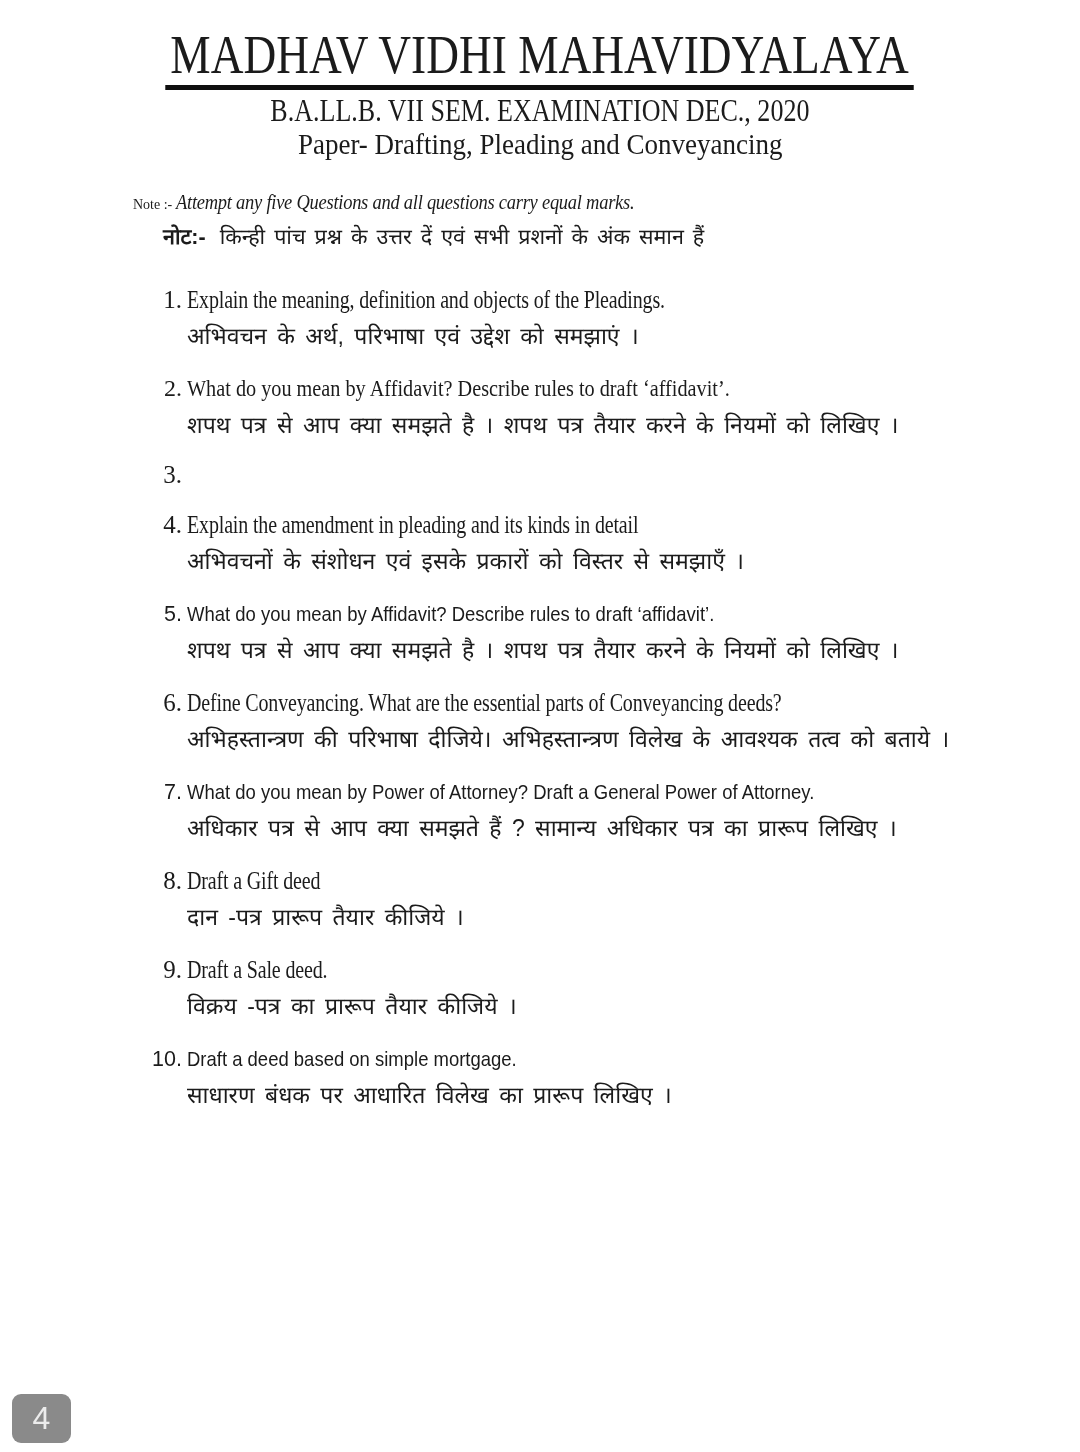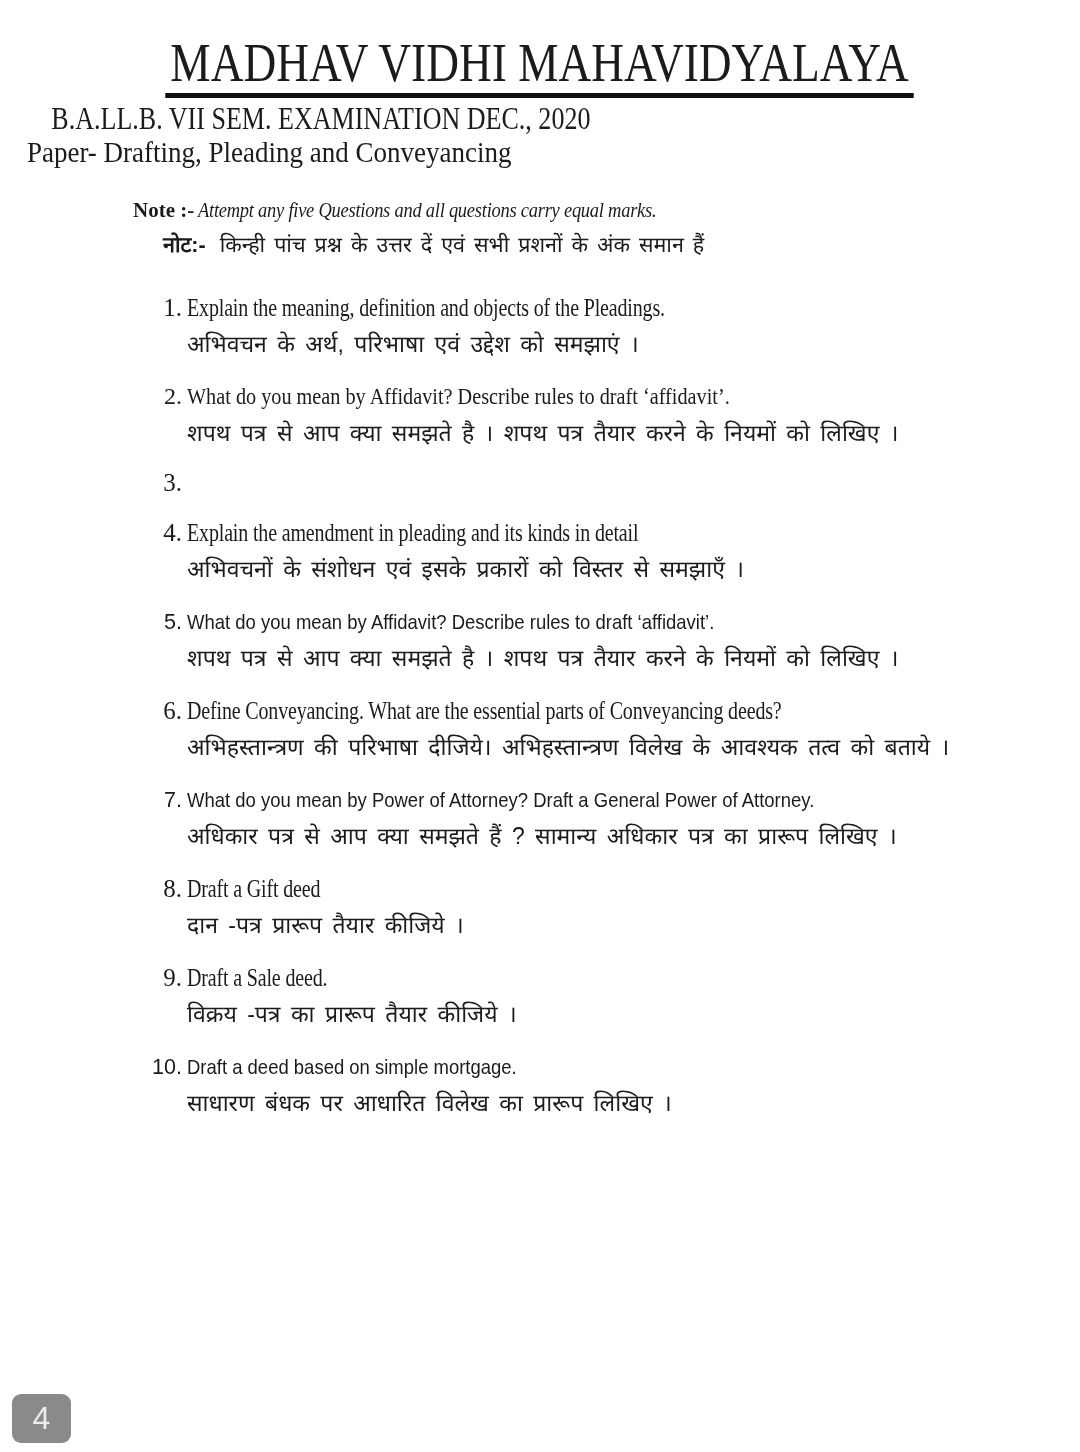--- a/index.html
+++ b/index.html
@@ -6,49 +6,49 @@
   .page {
     position: relative;
     width: 1080px;
     height: 1452px;
     background: #ffffff;
     color: #1b1b1b;
     font-family: "Liberation Serif", serif;
     overflow: hidden;
   }
   
-  .header { padding-top: 34px; text-align: center; }
+  .header { padding-top: 26px; text-align: center; }
   .title {
     display: inline-block;
     font-size: 54px;
     line-height: 58px;
     white-space: nowrap;
     transform: scaleX(0.84);
     border-bottom: 5px solid #0f0f0f;
     padding: 0 6px 1px 6px;
   }
-  .subtitle1, .subtitle2 { text-align: left; }
+  .subtitle1, .subtitle2 { text-align: center; }
   .subtitle1 span {
     display: inline-block;
     font-size: 31px;
     line-height: 34px;
     white-space: nowrap;
     transform: scaleX(0.84);
     margin-top: 4px;
   }
   .subtitle2 span {
     display: inline-block;
     font-size: 30px;
     line-height: 32px;
     white-space: nowrap;
     transform: scaleX(0.90);
   }
   
   .note-en { margin: 29px 0 0 133px; white-space: nowrap; }
-  .note-en .note-label { font-size: 21px; font-weight: bold; }
+  .note-en .note-label { font-size: 14px; }
   .note-en .note-text {
     display: inline-block;
     font-style: italic;
     font-size: 22px;
     letter-spacing: -0.3px;
     transform: scaleX(0.84);
     transform-origin: 0 60%;
     white-space: nowrap;
   }
   .note-hi {

